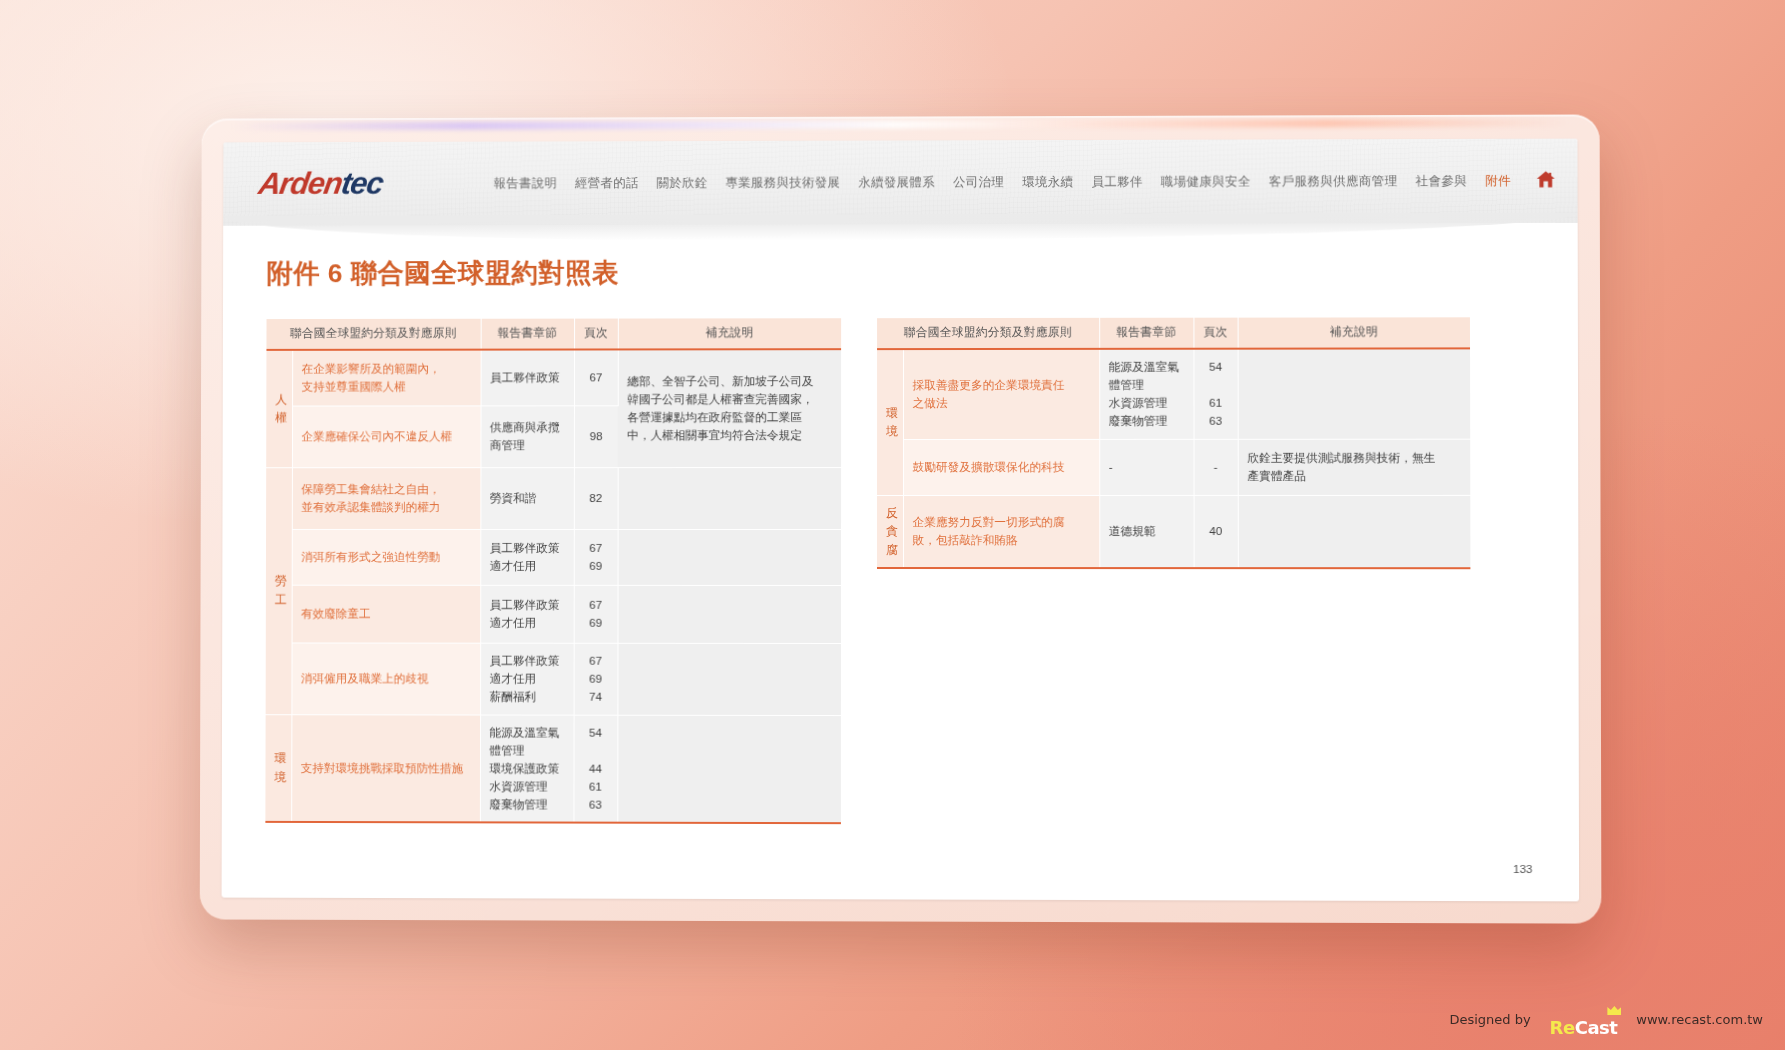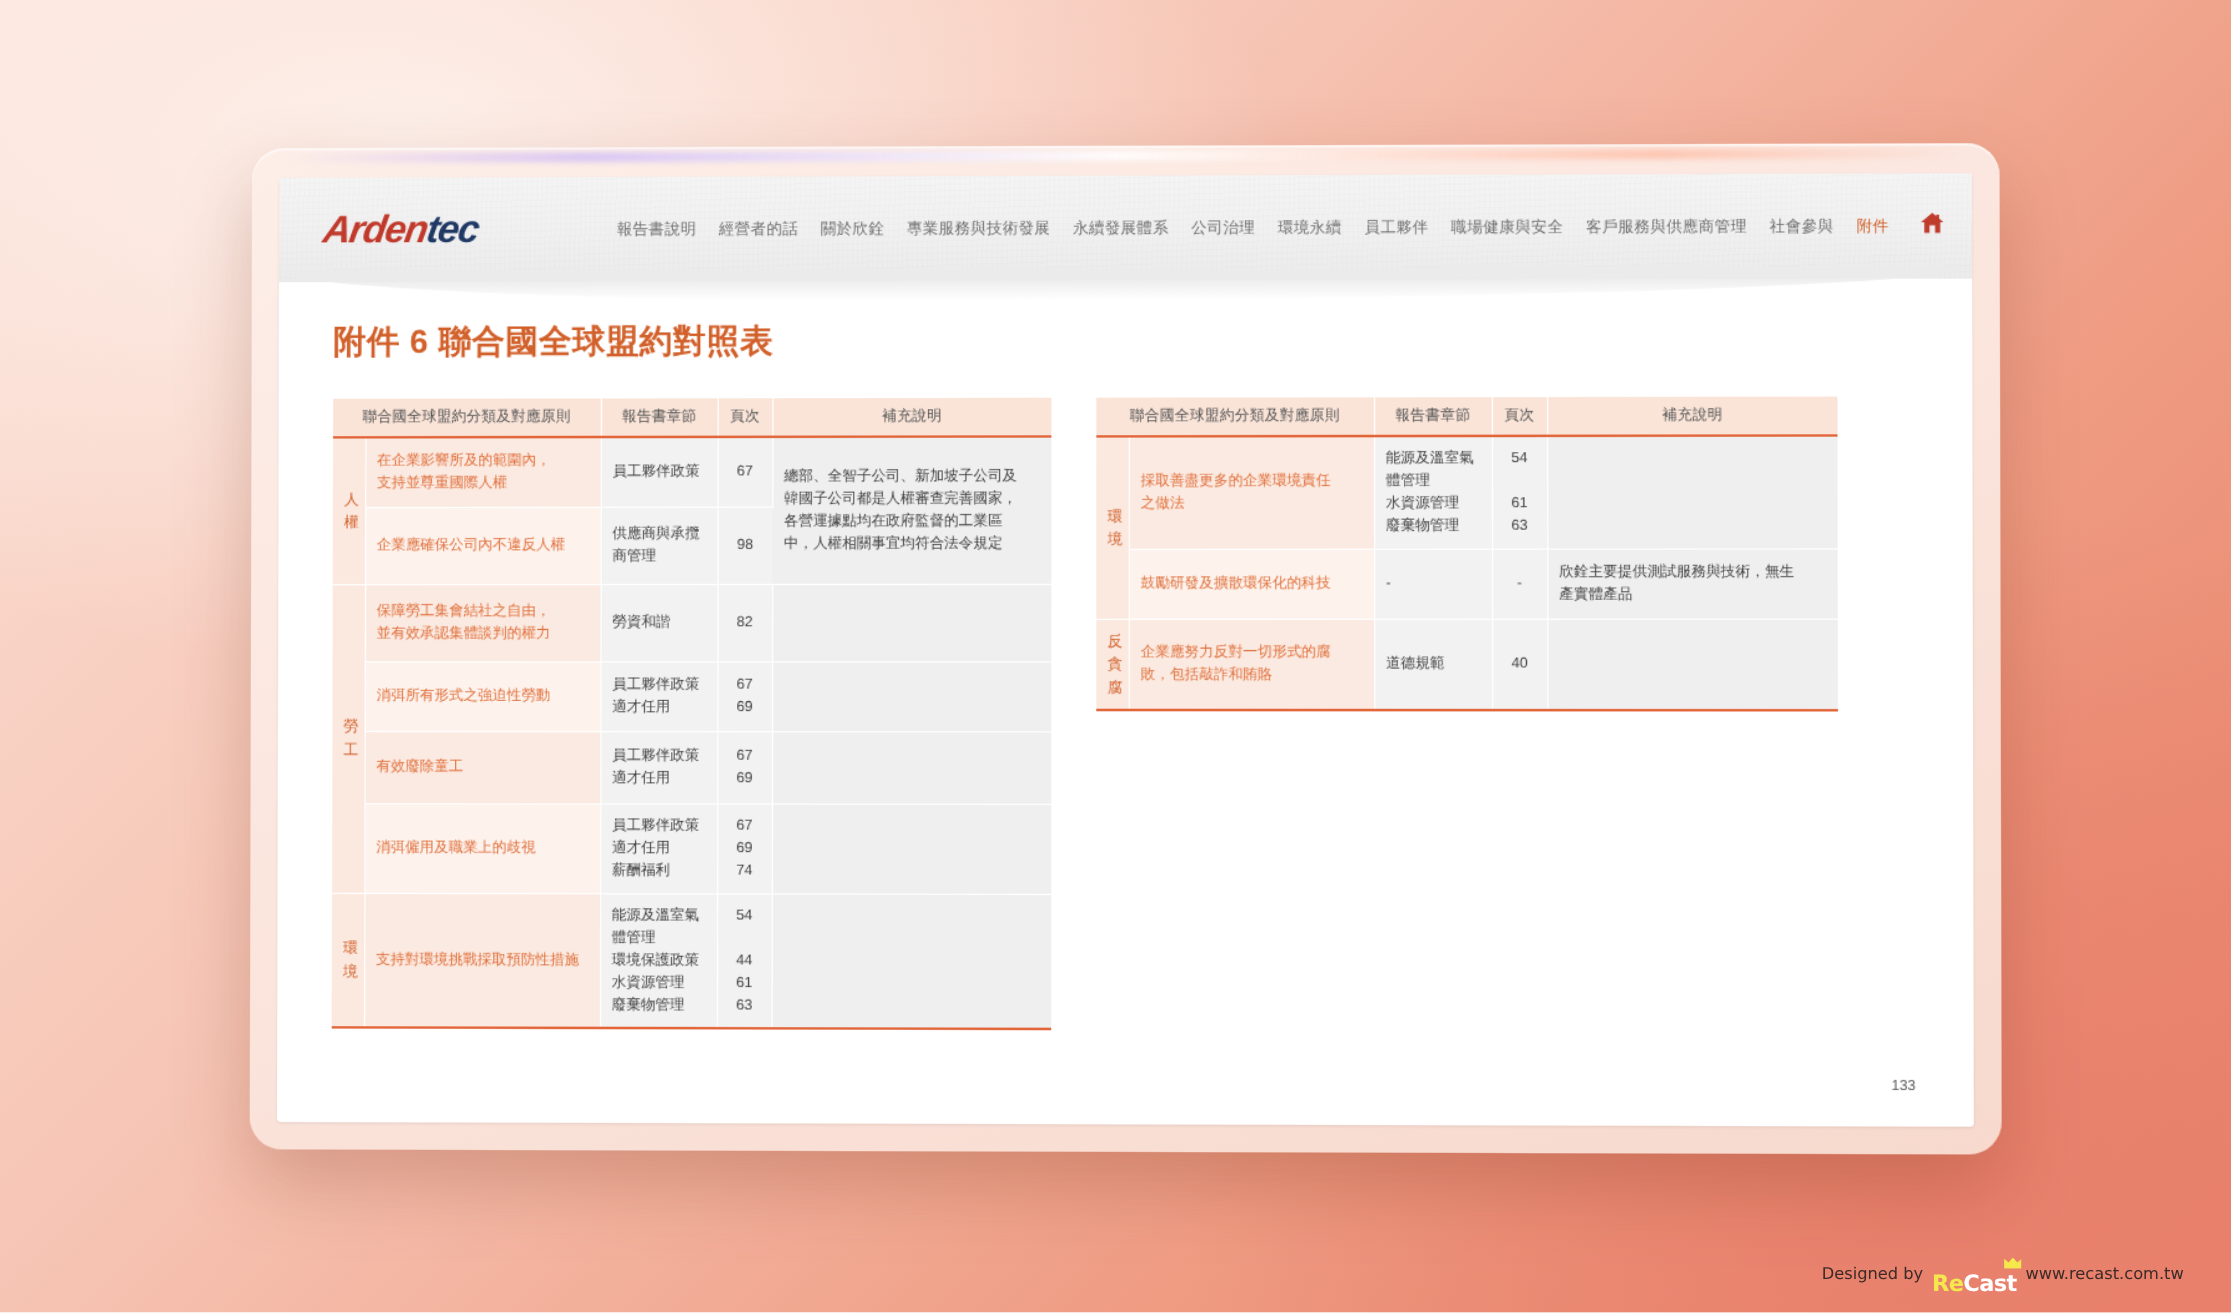--- a/index.html
+++ b/index.html
@@ -188,25 +188,25 @@
     position: absolute;
     right: 46px;
     bottom: 26px;
     font-size: 11.5px;
     color: #555;
   }
 
   
   #recast-footer {
     position: absolute;
-    right: 38px;
+    right: 22px;
     bottom: 12px;
     display: flex;
     align-items: center;
-    gap: 7px;
+    gap: 19px;
     font-size: 13px;
     color: #3b2a26;
     font-family: "DejaVu Sans", sans-serif;
   }
   #recast-logo {
     display: inline-flex;
     align-items: baseline;
     font-weight: bold;
     font-size: 18px;
     letter-spacing: -.5px;

